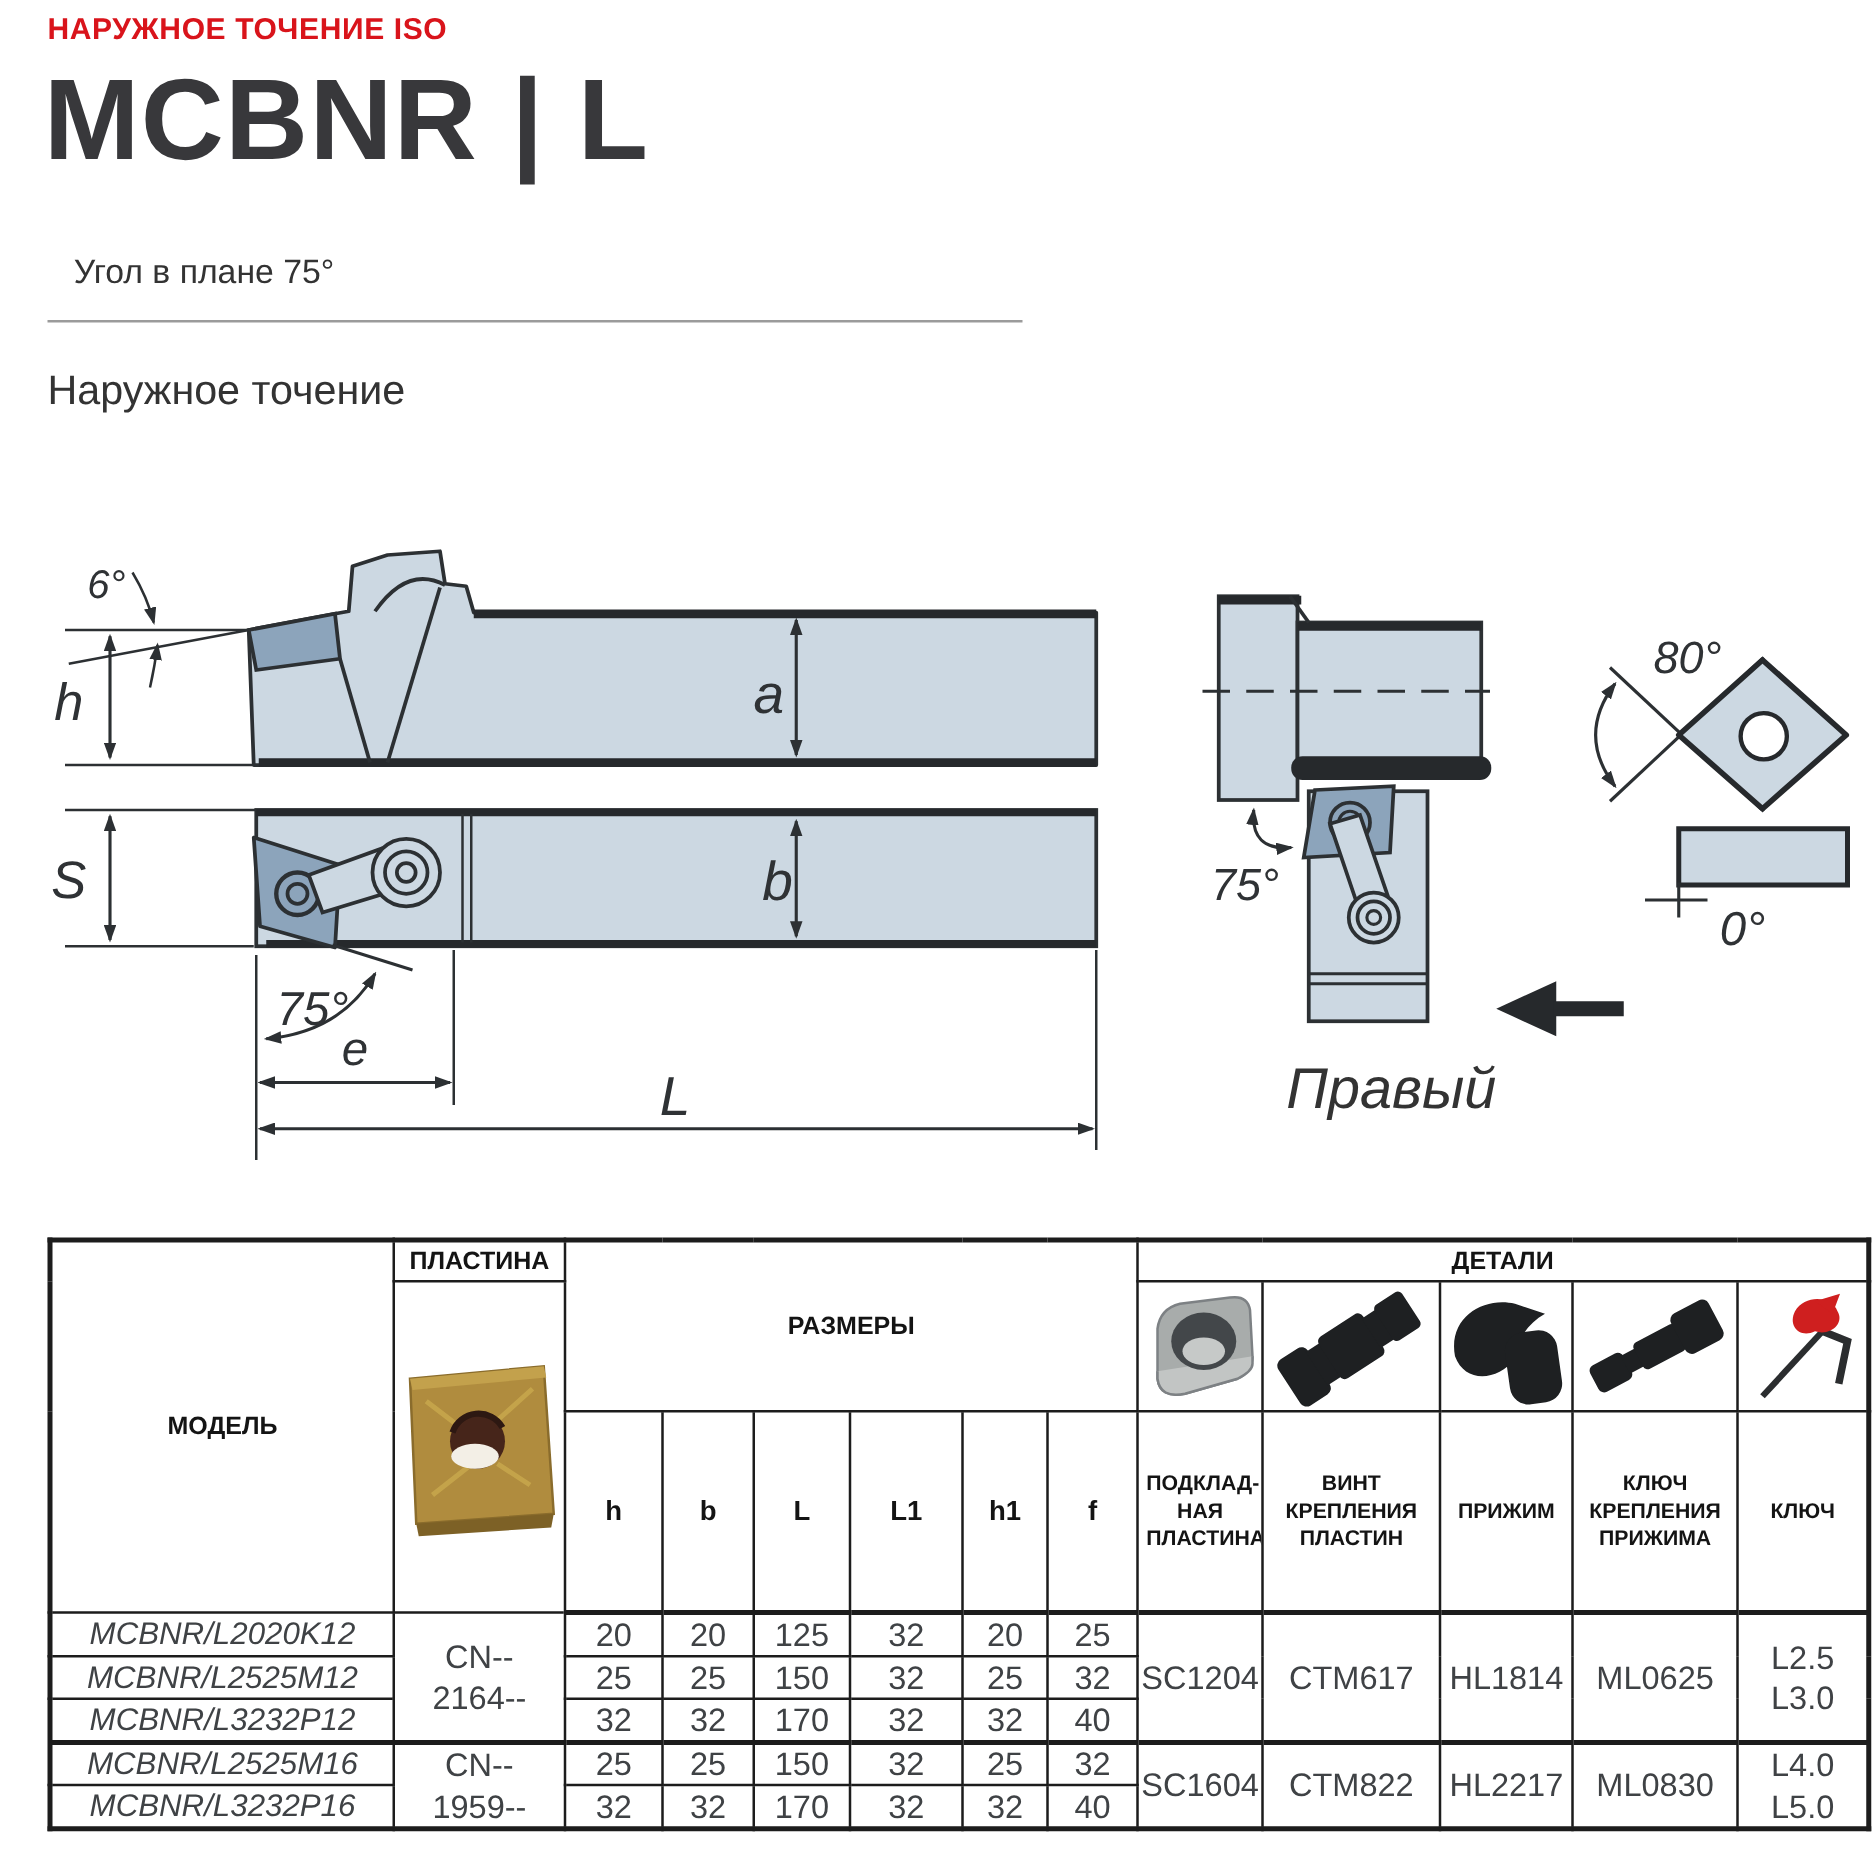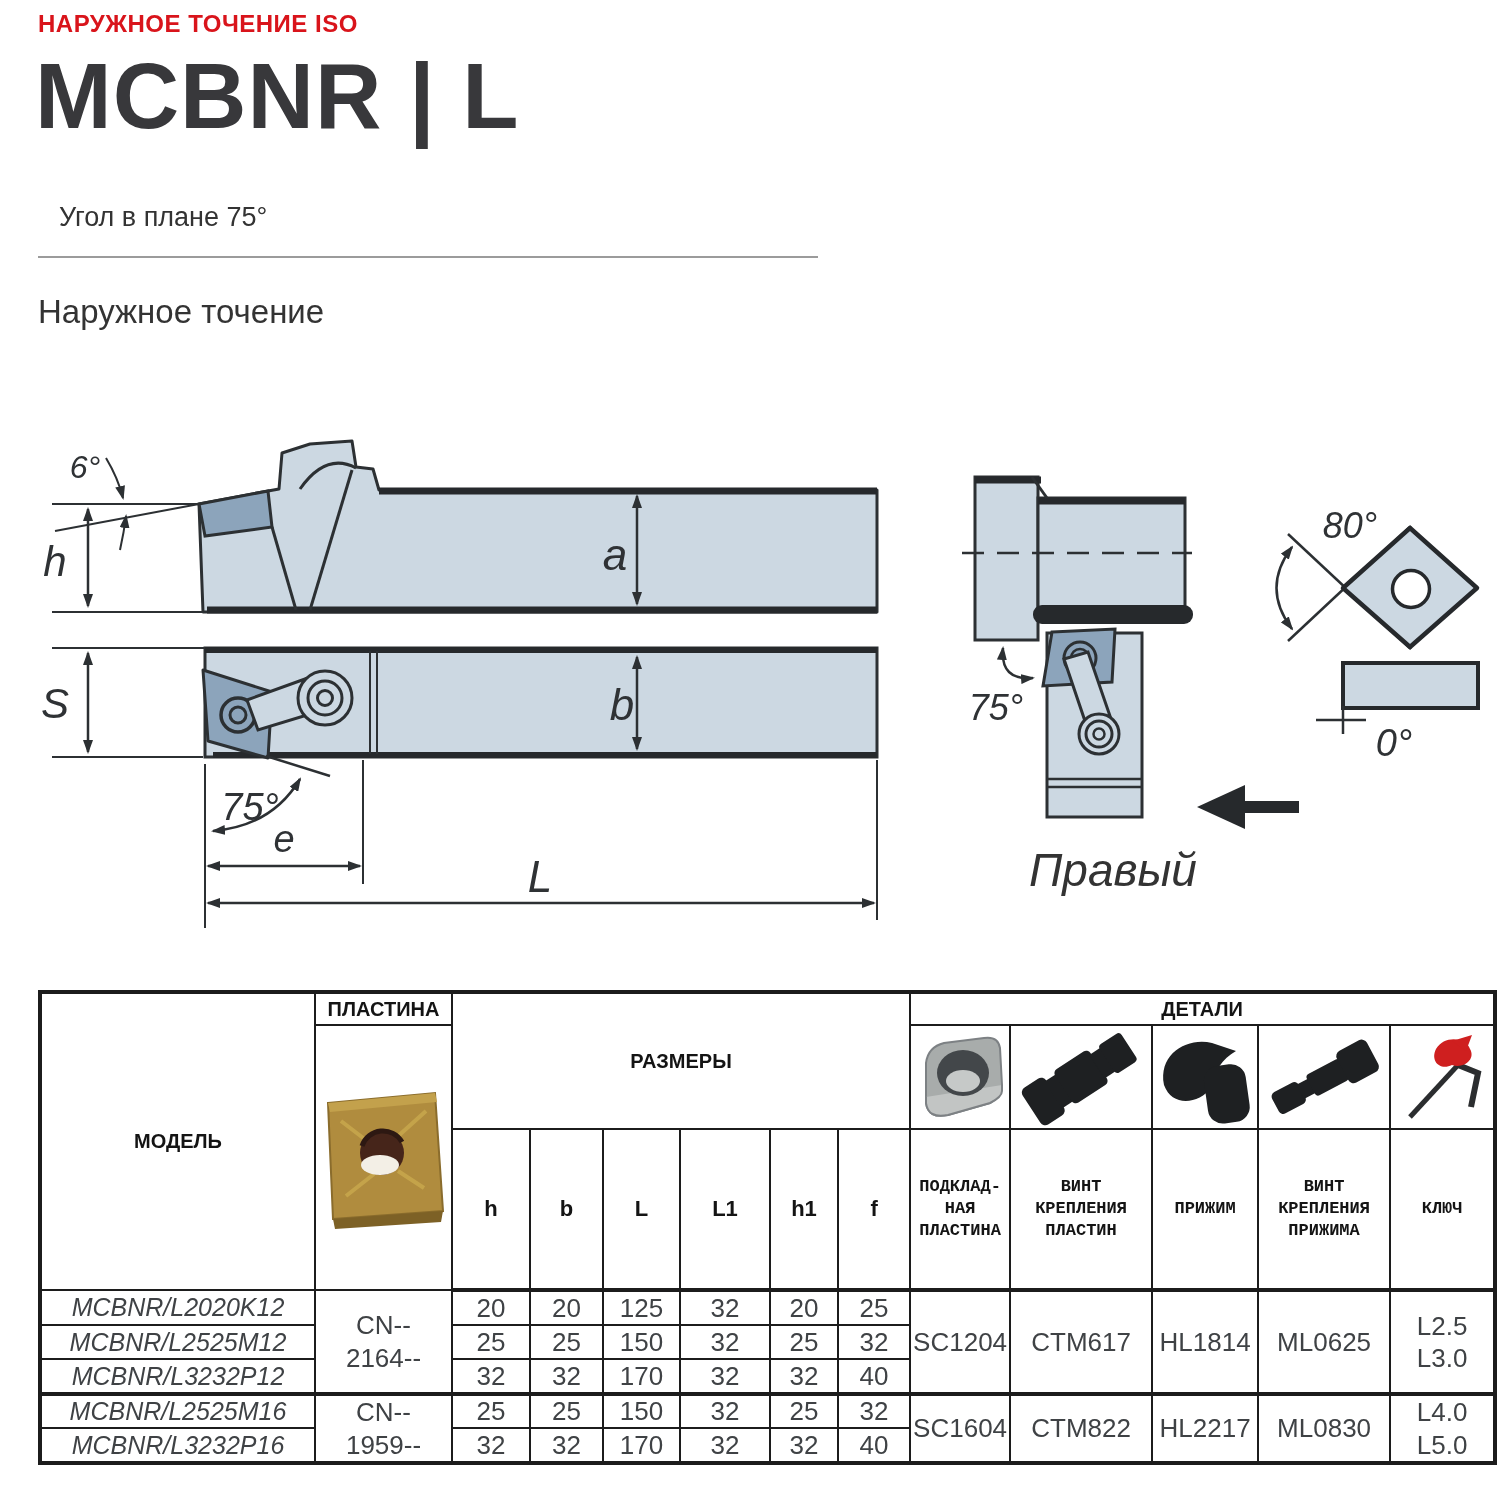--- a/index.html
+++ b/index.html
@@ -17,21 +17,21 @@
 
   .drawing  { position:absolute; left:0; top:420px; width:1500px; height:540px; }
 
   .spec-table { position:absolute; left:38px; top:990px; border-collapse:collapse;
                 table-layout:fixed; width:1455px; }
   .spec-table td { border:2px solid #1c1c1c; text-align:center; vertical-align:middle;
                    color:#3f4245; font-size:26px; overflow:hidden; }
   .spec-table { border:4px solid #1c1c1c; }
   td.hd { font-weight:bold; color:#141414; font-size:20px;margin-left:12px; }
   td.dimhd { font-weight:bold; color:#141414; font-size:22px; }
-  td.parthd { font-weight:bold; color:#141414; font-size:17px; line-height:1.3; padding:0 6px;font-family:Liberation Mono, monospace; }
+  td.parthd { font-weight:bold; color:#141414; font-size:17px; line-height:1.3; padding:0 6px; }
   td.model { font-size:25px;font-style:italic; }
   tr.grp2 td { border-top-width:4px; }
   tr.names td { border-bottom-width:4px; }
   .two-line span { display:block; line-height:1.25; }
   td.photo-cell { padding:0; }
   td.photo-cell svg { display:block; margin:0 auto; }
 </style>
 </head>
 <body>
 
@@ -234,21 +234,21 @@
     <tr class="names" style="height:160px">
       <td class="dimhd">h</td>
       <td class="dimhd">b</td>
       <td class="dimhd">L</td>
       <td class="dimhd">L1</td>
       <td class="dimhd">h1</td>
       <td class="dimhd">f</td>
       <td class="parthd">ПОДКЛАД-НАЯ ПЛАСТИНА</td>
       <td class="parthd">ВИНТ КРЕПЛЕНИЯ ПЛАСТИН</td>
       <td class="parthd">ПРИЖИМ</td>
-      <td class="parthd">ВИНТ КРЕПЛЕНИЯ ПРИЖИМА</td>
+      <td class="parthd">КЛЮЧ КРЕПЛЕНИЯ ПРИЖИМА</td>
       <td class="parthd">КЛЮЧ</td>
     </tr>
 
     <tr style="height:35px">
       <td class="model">MCBNR/L2020K12</td>
       <td class="two-line" rowspan="3">
         <span>CN--</span>
         <span>2164--</span>
       </td>
       <td>20</td>

